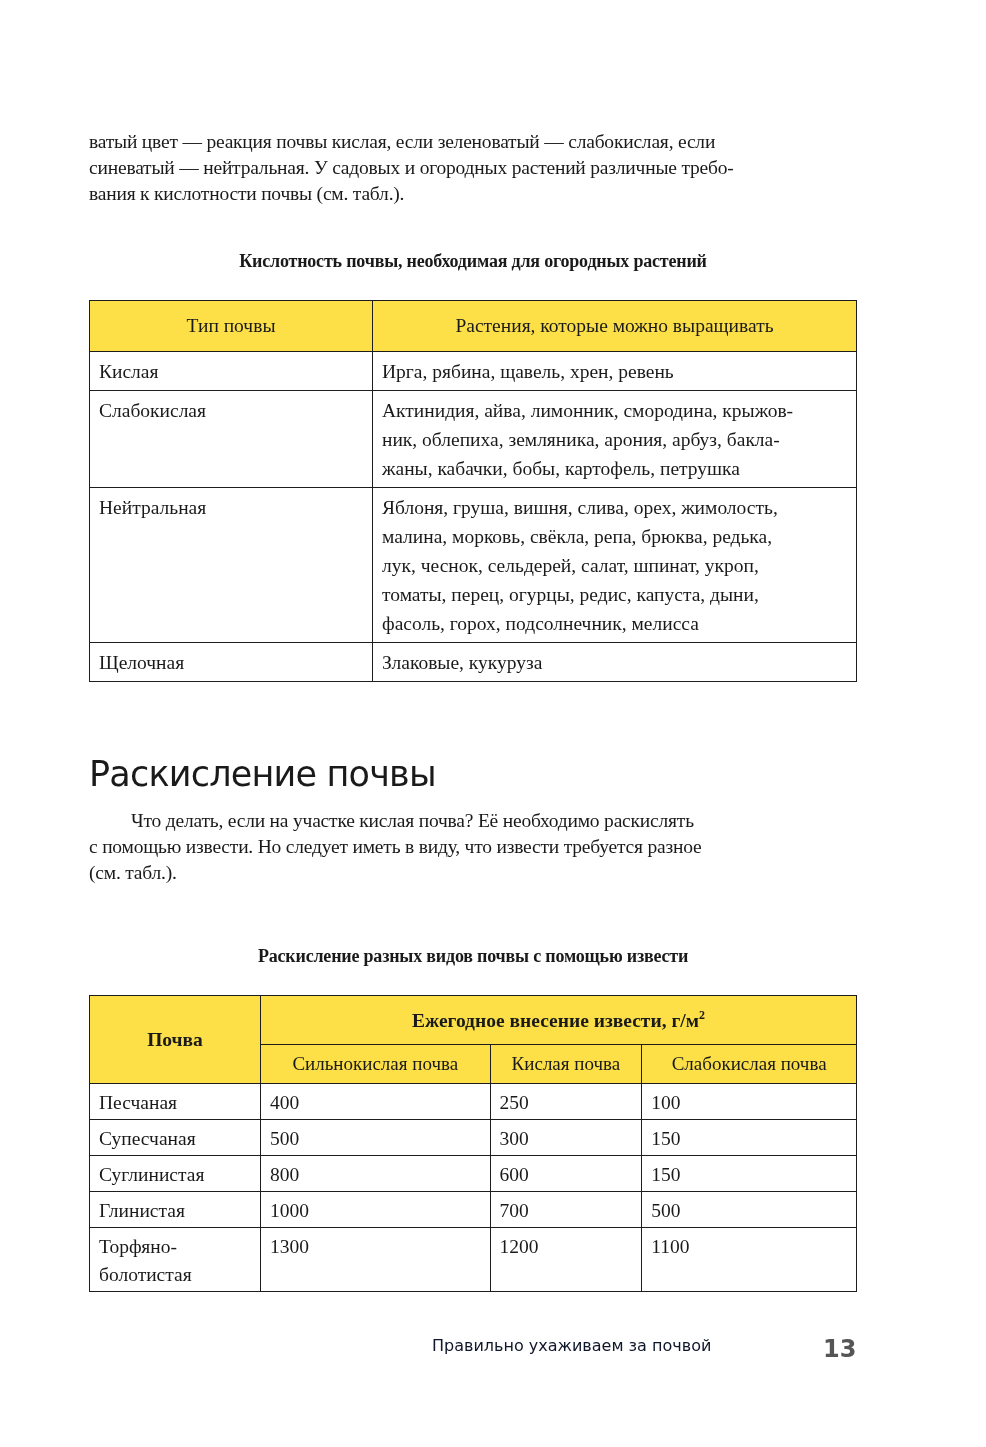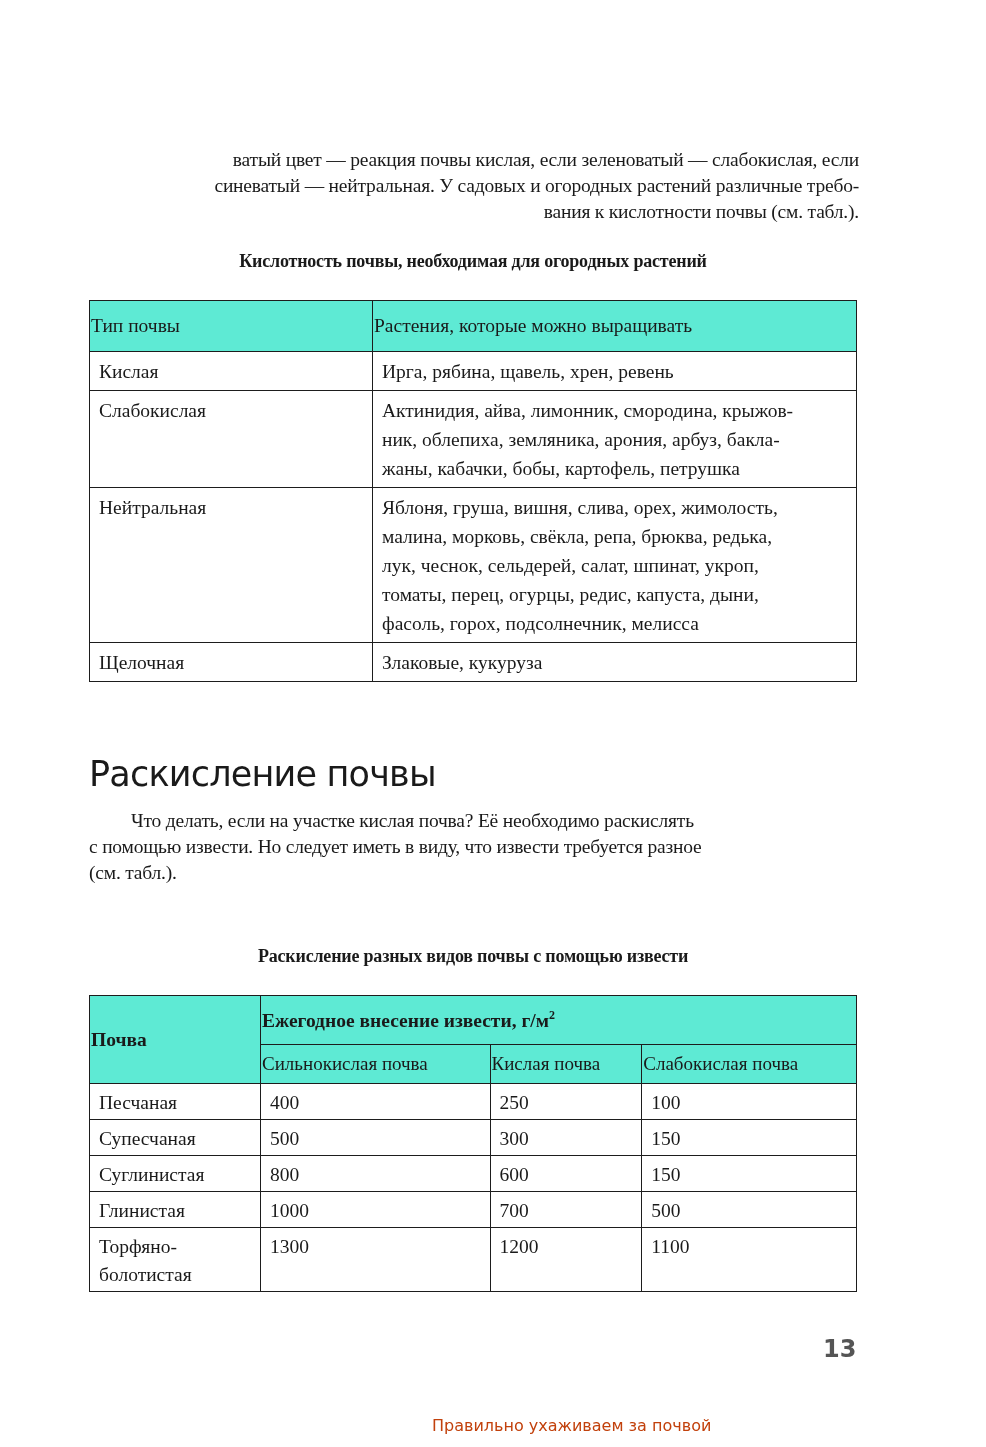--- a/index.html
+++ b/index.html
@@ -19,51 +19,51 @@
       font-weight: bold; font-size: 18px; letter-spacing: -0.2px;
     }
     table {
       position: absolute; left: 89px; width: 768px;
       border-collapse: collapse; font-size: 19.5px;
     }
     td, th {
       border: 1.5px solid #1d1d1d; vertical-align: top;
       text-align: left; font-weight: normal;
     }
-    th { background: #5eead4; vertical-align: middle; }
+    th { background: #fde047; text-align: center; vertical-align: middle; }
     #t1 { top: 300px; }
     #t1 th { height: 48px; }
     #t1 td { padding: 5px 9px 4px 9px; line-height: 29px; }
     #t1 td.c1 { width: 264px; }
     #t1 td.c2 .line { display: block; white-space: nowrap; }
     #t2 { top: 995px; }
     #t2 th.h-main { height: 46px; }
     #t2 th.h-sub { height: 36px; font-size: 19px; margin-top: 12px; }
     #t2 td { padding: 5px 9px 2px 9px; line-height: 28px; height: 27px; }
     #t2 td.c0 { width: 152px; }
     .section-title {
       position: absolute; left: 89px; top: 754px;
       font-family: "DejaVu Sans", sans-serif; font-size: 35px;
       letter-spacing: -0.8px; color: #1a1a1a;
     }
     .footer-title {
-      position: absolute; left: 432px; top: 1416px;
-      font-family: "DejaVu Sans", sans-serif; font-size: 16px; color: #c2410c;
+      position: absolute; left: 432px; top: 1336px;
+      font-family: "DejaVu Sans", sans-serif; font-size: 16px; color: #0f172a;
     }
     .page-number {
       position: absolute; left: 823px; top: 1335px;
       font-family: "DejaVu Sans", sans-serif; font-weight: bold;
       font-size: 24px; color: #555555;
     }
     sup { font-size: 12px; }
   </style>
 </head>
 <body>
 
-<div class="para" style="top:147px;text-align:right;">
+<div class="para" style="top:129px;">
   <span class="line">ватый цвет — реакция почвы кислая, если зеленоватый — слабокислая, если</span>
   <span class="line">синеватый — нейтральная. У садовых и огородных растений различные требо-</span>
   <span class="line">вания к кислотности почвы (см. табл.).</span>
 </div>
 
 <div class="caption" style="top:251px;">Кислотность почвы, необходимая для огородных растений</div>
 
 <table id="t1">
   <thead>
     <tr>

